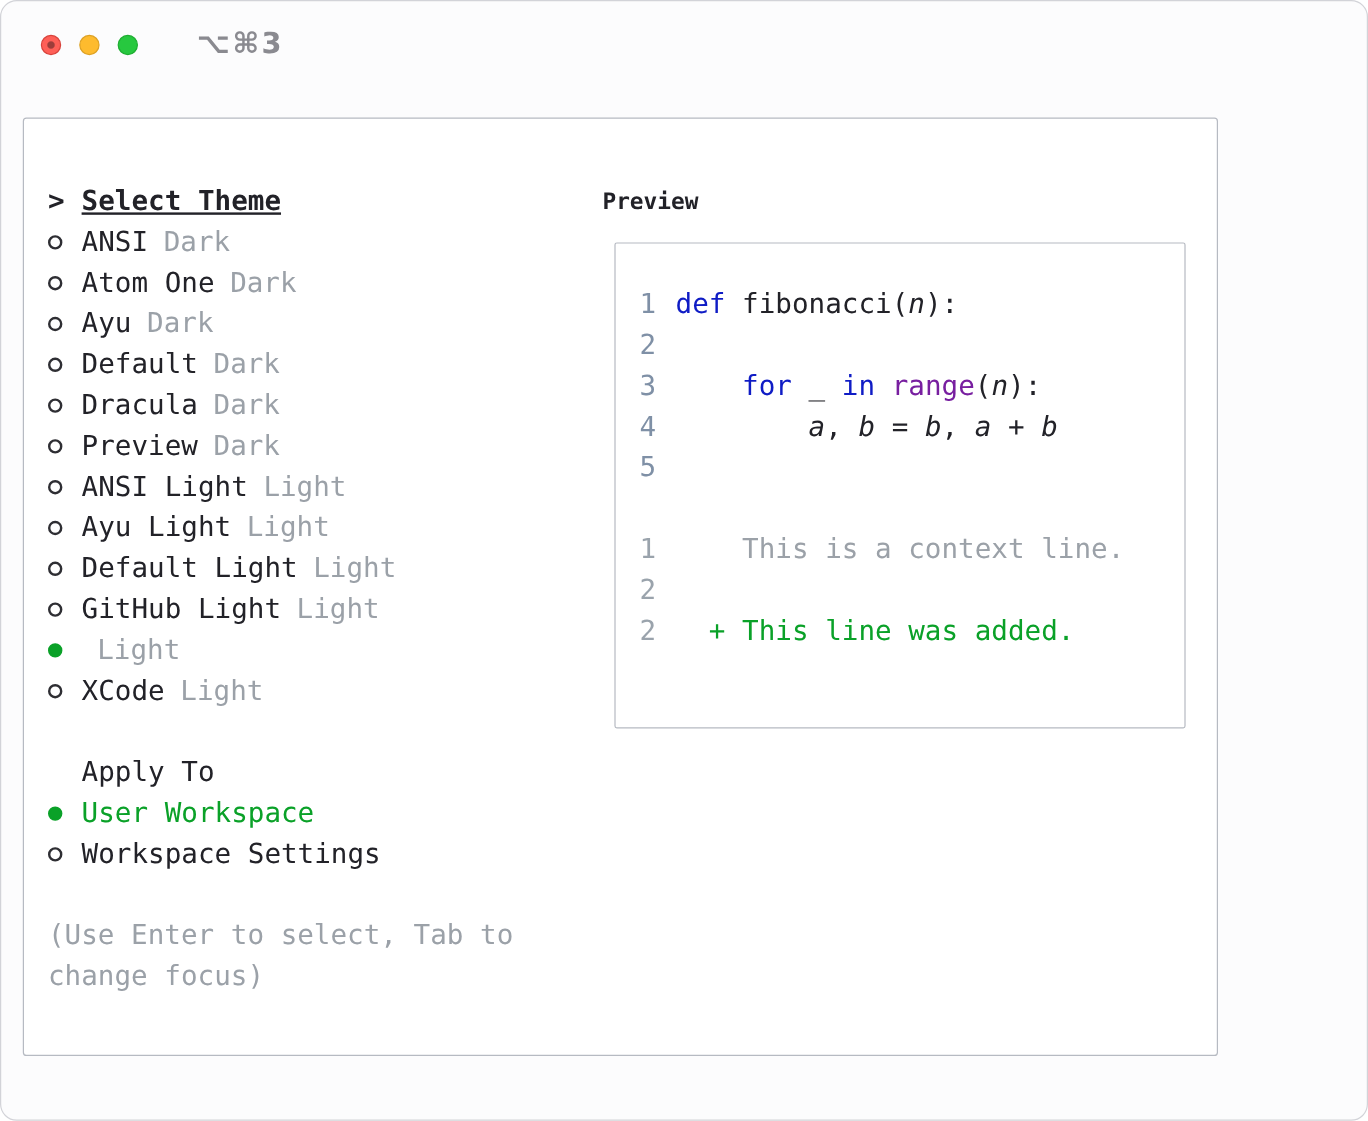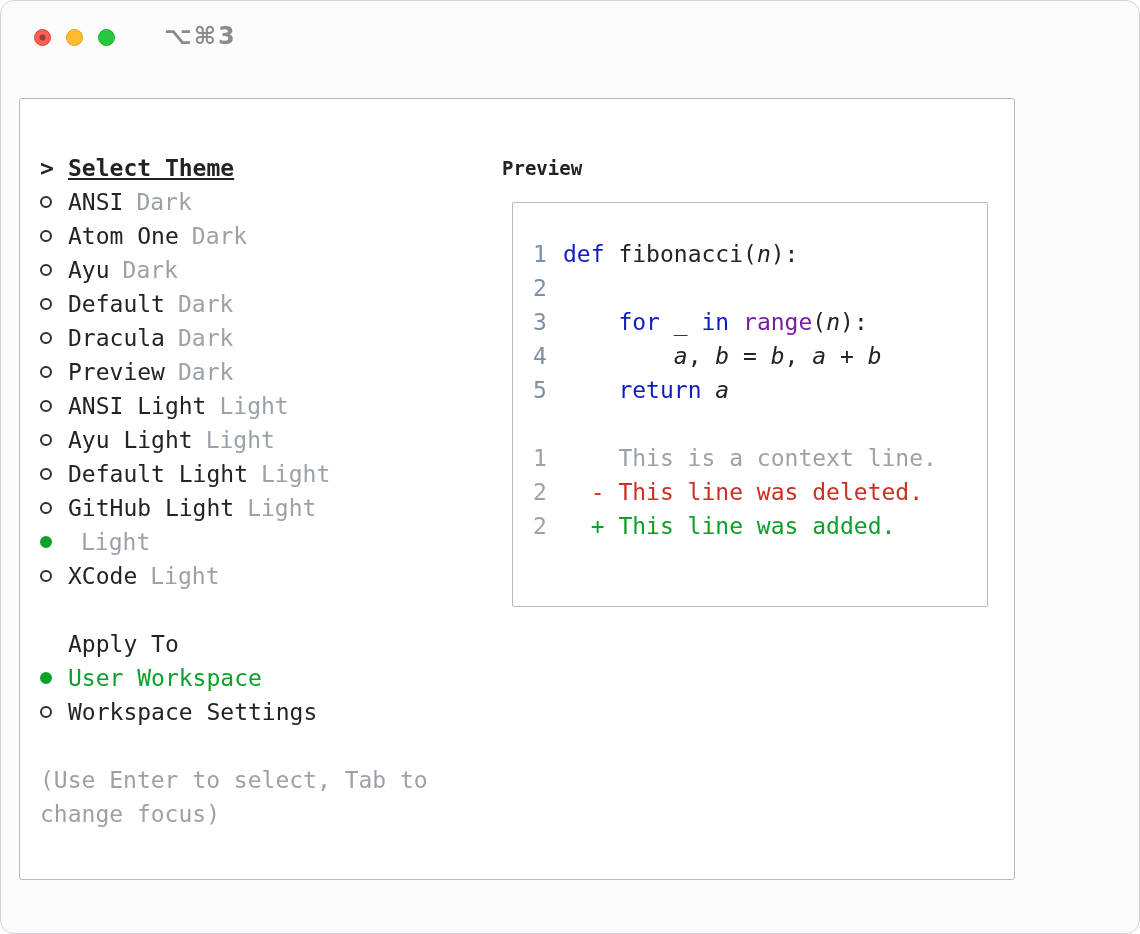--- a/index.html
+++ b/index.html
@@ -216,30 +216,28 @@
           <div class="cline">
             <span class="ln code-ln">3</span>
             <span class="ct"><span class="tok-pl">    </span><span class="tok-kw">for</span><span class="tok-pl"> </span><span class="tok-id">_</span><span class="tok-pl"> </span><span class="tok-kw">in</span><span class="tok-pl"> </span><span class="tok-call">range</span><span class="tok-pl">(</span><span class="tok-id">n</span><span class="tok-pl">):</span></span>
           </div>
           <div class="cline">
             <span class="ln code-ln">4</span>
             <span class="ct"><span class="tok-pl">        </span><span class="tok-id">a</span><span class="tok-pl">, </span><span class="tok-id">b</span><span class="tok-pl"> = </span><span class="tok-id">b</span><span class="tok-pl">, </span><span class="tok-id">a</span><span class="tok-pl"> + </span><span class="tok-id">b</span></span>
           </div>
           <div class="cline">
             <span class="ln code-ln">5</span>
-            <span class="ct"><span class="tok-pl">    </span><span class="tok-kw">return</span><span class="tok-pl"> </span><span class="tok-id">a</span></span>
           </div>
           <div class="spacer"></div>
           <div class="cline">
             <span class="ln diff-ln">1</span>
             <span class="ct diff-context">    This is a context line.</span>
           </div>
           <div class="cline">
             <span class="ln diff-ln">2</span>
-            <span class="ct diff-deleted">  - This line was deleted.</span>
           </div>
           <div class="cline">
             <span class="ln diff-ln">2</span>
             <span class="ct diff-added">  + This line was added.</span>
           </div>
         </div>
     </div>
 
   </div>
 </div>

